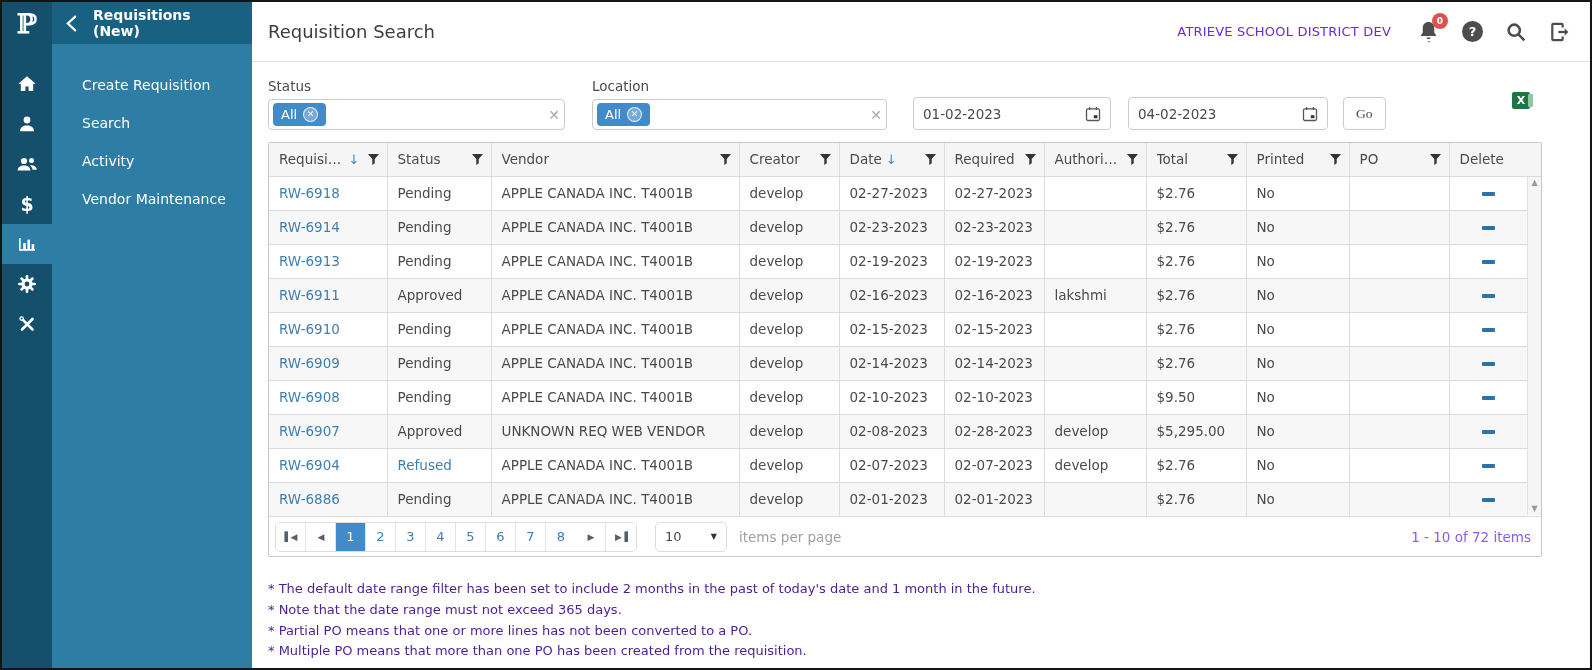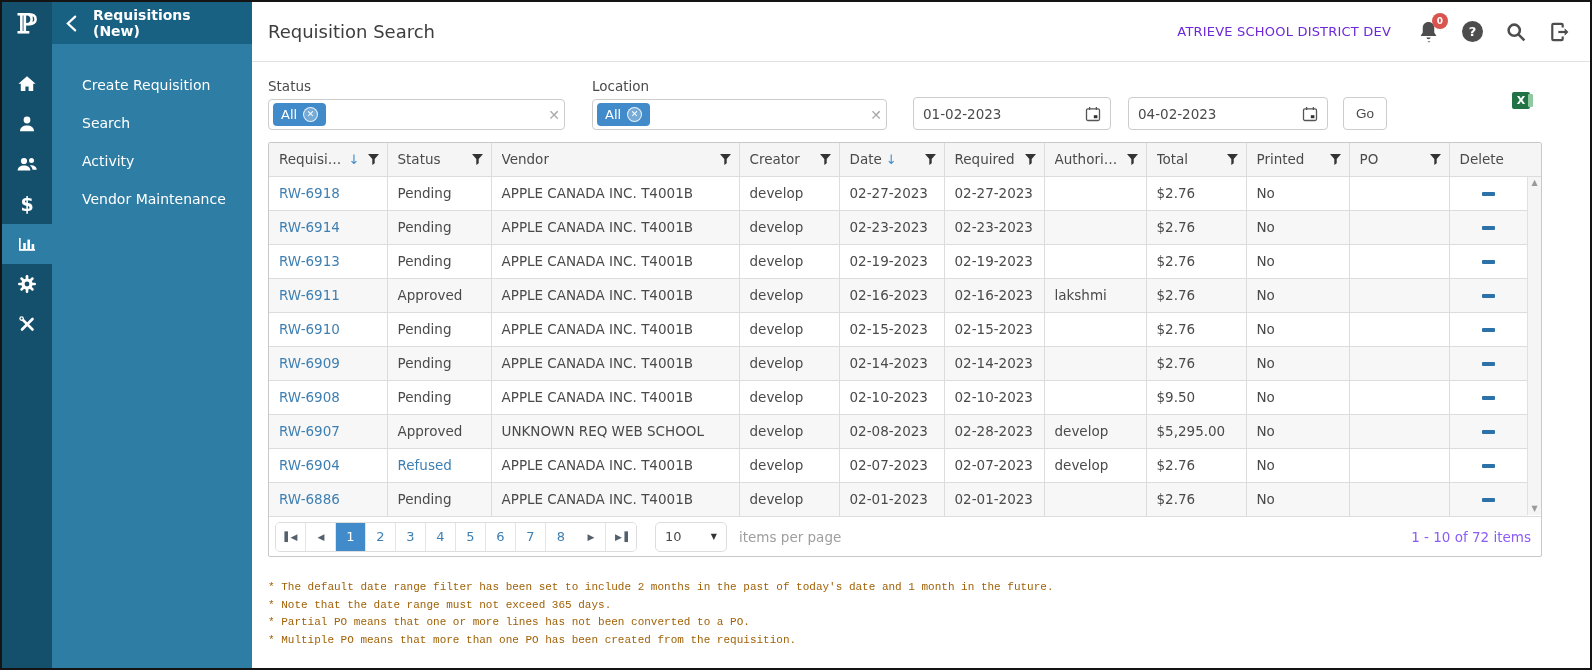--- a/index.html
+++ b/index.html
@@ -37,21 +37,21 @@
   .filters-row { display:flex; align-items:flex-end; }
   .filter-group { display:flex; flex-direction:column; }
   .filter-label { font-size:13.5px; color:#4a4a4a; margin-bottom:5px; }
   .multiselect { width:297px; height:31px; border:1px solid #ccc; border-radius:4px; display:flex; align-items:center; padding:0 4px 0 4px; background:#fff; cursor:text; }
   .multiselect.loc { width:295px; }
   .chip { background:#428bca; color:#fff; border-radius:4px; font-size:13px; height:23px; display:flex; align-items:center; gap:6px; padding:0 8px; cursor:default; }
   .chip-x { width:15px; height:15px; border-radius:50%; background:rgba(255,255,255,.28); border:1px solid rgba(255,255,255,.85); color:#fff; font-size:9px; line-height:13px; text-align:center; cursor:pointer; }
   .clear-x { margin-left:auto; color:#a9a9a9; font-size:14px; cursor:pointer; }
   .date-input { width:198px; height:33px; border:1px solid #ccc; border-radius:4px; display:flex; align-items:center; padding:0 9px; font-size:13.5px; color:#4a4a4a; background:#fff; margin-left:26px; cursor:text; }
   .date-input .dval { flex:1; }
-  .go-btn { height:33px; border:1px solid #ccc; border-radius:4px; background:#fff; font-size:13.5px; color:#4a4a4a; padding:0 12px; margin-left:15px; cursor:pointer; font-family:Liberation Sans, sans-serif; }
+  .go-btn { height:33px; border:1px solid #ccc; border-radius:4px; background:#fff; font-size:13.5px; color:#4a4a4a; padding:0 12px; margin-left:15px; cursor:pointer; font-family:Liberation Serif, serif; }
   .excel { margin-left:auto; margin-right:44px; align-self:flex-start; margin-top:14px; width:18px; height:17px; background:#217346; border-radius:2px; color:#fff; font-size:11px; font-weight:bold; display:flex; align-items:center; justify-content:center; cursor:pointer; position:relative; }
   .excel:after { content:""; position:absolute; right:-3px; top:2px; width:5px; height:13px; background:#8fc99f; border-radius:1px; }
 
   
   .tablewrap { position:relative; margin-top:12px; width:1274px; border:1px solid #c8c8c8; border-radius:2px; background:#fff; }
   table { border-collapse:collapse; table-layout:fixed; width:1259px; font-size:13.5px; }
   th, td { border-right:1px solid #dcdcdc; border-bottom:1px solid #dcdcdc; height:34px; padding:0; overflow:hidden; white-space:nowrap; text-align:left; vertical-align:middle; }
   th { background:#f5f5f5; font-weight:normal; color:#4a4a4a; height:33px; cursor:pointer; }
   th:last-child, td:last-child { border-right:none; }
   tbody tr:last-child td { border-bottom:none; }
@@ -76,21 +76,21 @@
   .pg-btn:last-child { border-right:none; }
   .pg-btn.active { background:#428bca; color:#fff; }
   .pg-nav { color:#55606d; font-size:9px; letter-spacing:-1px; }
   .pgsize { margin-left:18px; width:72px; height:30px; border:1px solid #ddd; border-radius:5px; display:flex; align-items:center; justify-content:space-between; padding:0 9px; font-size:13px; color:#4a4a4a; cursor:pointer; background:#fff; }
   .pgsize .caret { font-size:8px; color:#333; }
   .pg-label { margin-left:12px; color:#9e9e9e; font-size:13.5px; }
   .pg-range { margin-left:auto; color:#8b5cf6; font-size:13.5px; }
 
   
   .notes { margin-top:22px; }
-  .note { font-size:11px; color:#a16207; line-height:1.6;font-family:Liberation Mono, monospace; }
+  .note { font-size:13px; color:#4c1d95; line-height:1.6; }
 
   svg { display:block; }
 </style>
 </head>
 <body>
 
 <div class="frame">
 
   <div class="rail">
     <div class="rail-logo">ℙ</div>
@@ -637,21 +637,21 @@
                 <td class="del-cell"><span class="minus"></span></td>
               </tr>
               <tr class="alt">
                 <td>
                   <span class="cellpad link">RW-6907</span>
                 </td>
                 <td>
                   <span class="cellpad">Approved</span>
                 </td>
                 <td>
-                  <span class="cellpad">UNKNOWN REQ WEB SCHOOL</span>
+                  <span class="cellpad">UNKNOWN REQ WEB VENDOR</span>
                 </td>
                 <td>
                   <span class="cellpad">develop</span>
                 </td>
                 <td>
                   <span class="cellpad">02-08-2023</span>
                 </td>
                 <td>
                   <span class="cellpad">02-28-2023</span>
                 </td>

